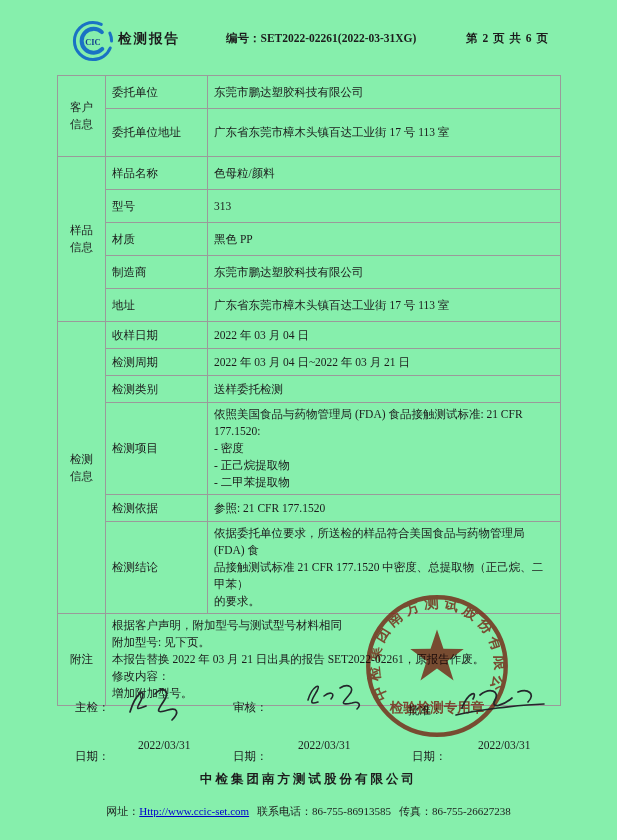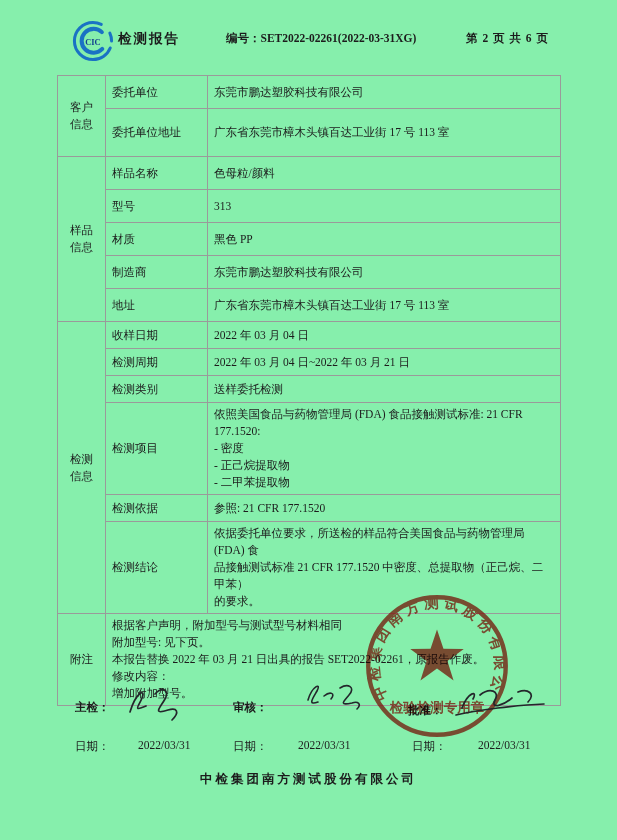--- a/index.html
+++ b/index.html
@@ -18,23 +18,23 @@
     border:1px solid #9a9a9a;font-size:11.5px;vertical-align:middle;
     white-space:pre-line;line-height:17px;padding:3px 6px;
   }
   td.sec{text-align:center;line-height:22px;padding:0;}
   td.lbl{padding-left:13px;}
   td.val{padding-left:9px;margin-left:48px;}
   td.note{padding-left:13px;line-height:18px;}
   
   .stamp{position:absolute;left:362px;top:591px;width:150px;height:150px;opacity:.88;mix-blend-mode:multiply;z-index:3;}
   
-  .sig-label{position:absolute;font-size:11.5px;z-index:2;font-weight:bold;}
+  .sig-label{position:absolute;font-size:11.5px;z-index:2;}
   .sig{position:absolute;z-index:4;}
-  .date-label{position:absolute;font-size:11.5px;}
+  .date-label{position:absolute;font-size:11.5px;margin-top:10px;}
   .date-val{position:absolute;font-size:11.5px;text-align:right;}
   
   .ft-company{position:absolute;left:0;right:0;top:771px;text-align:center;font-size:12.5px;font-weight:bold;letter-spacing:3px;}
   .ft-addr{position:absolute;left:0;right:0;top:789px;text-align:center;font-size:11px;}
   .ft-web{position:absolute;left:0;right:0;top:804px;text-align:center;font-size:11px;}
   .ft-web a{color:#0000cc;text-decoration:underline;}
   .sp{display:inline-block;width:8px;}
 </style>
 </head>
 <body>
@@ -163,14 +163,17 @@
   </svg>
 
   <div class="date-label" style="left:75px;top:739px">日期：</div>
   <div class="date-val" style="left:138px;top:739px">2022/03/31</div>
   <div class="date-label" style="left:233px;top:739px">日期：</div>
   <div class="date-val" style="left:298px;top:739px">2022/03/31</div>
   <div class="date-label" style="left:412px;top:739px">日期：</div>
   <div class="date-val" style="left:478px;top:739px">2022/03/31</div>
 
   <div class="ft-company">中检集团南方测试股份有限公司</div>
+  <div class="ft-web">
+    <span>网址：</span><a href="#">Http://www.ccic-set.com</a><span class="sp"></span><span>联系电话：86-755-86913585</span><span class="sp"></span><span>传真：86-755-26627238</span>
+  </div>
 
 </div>
 
 </body></html>

